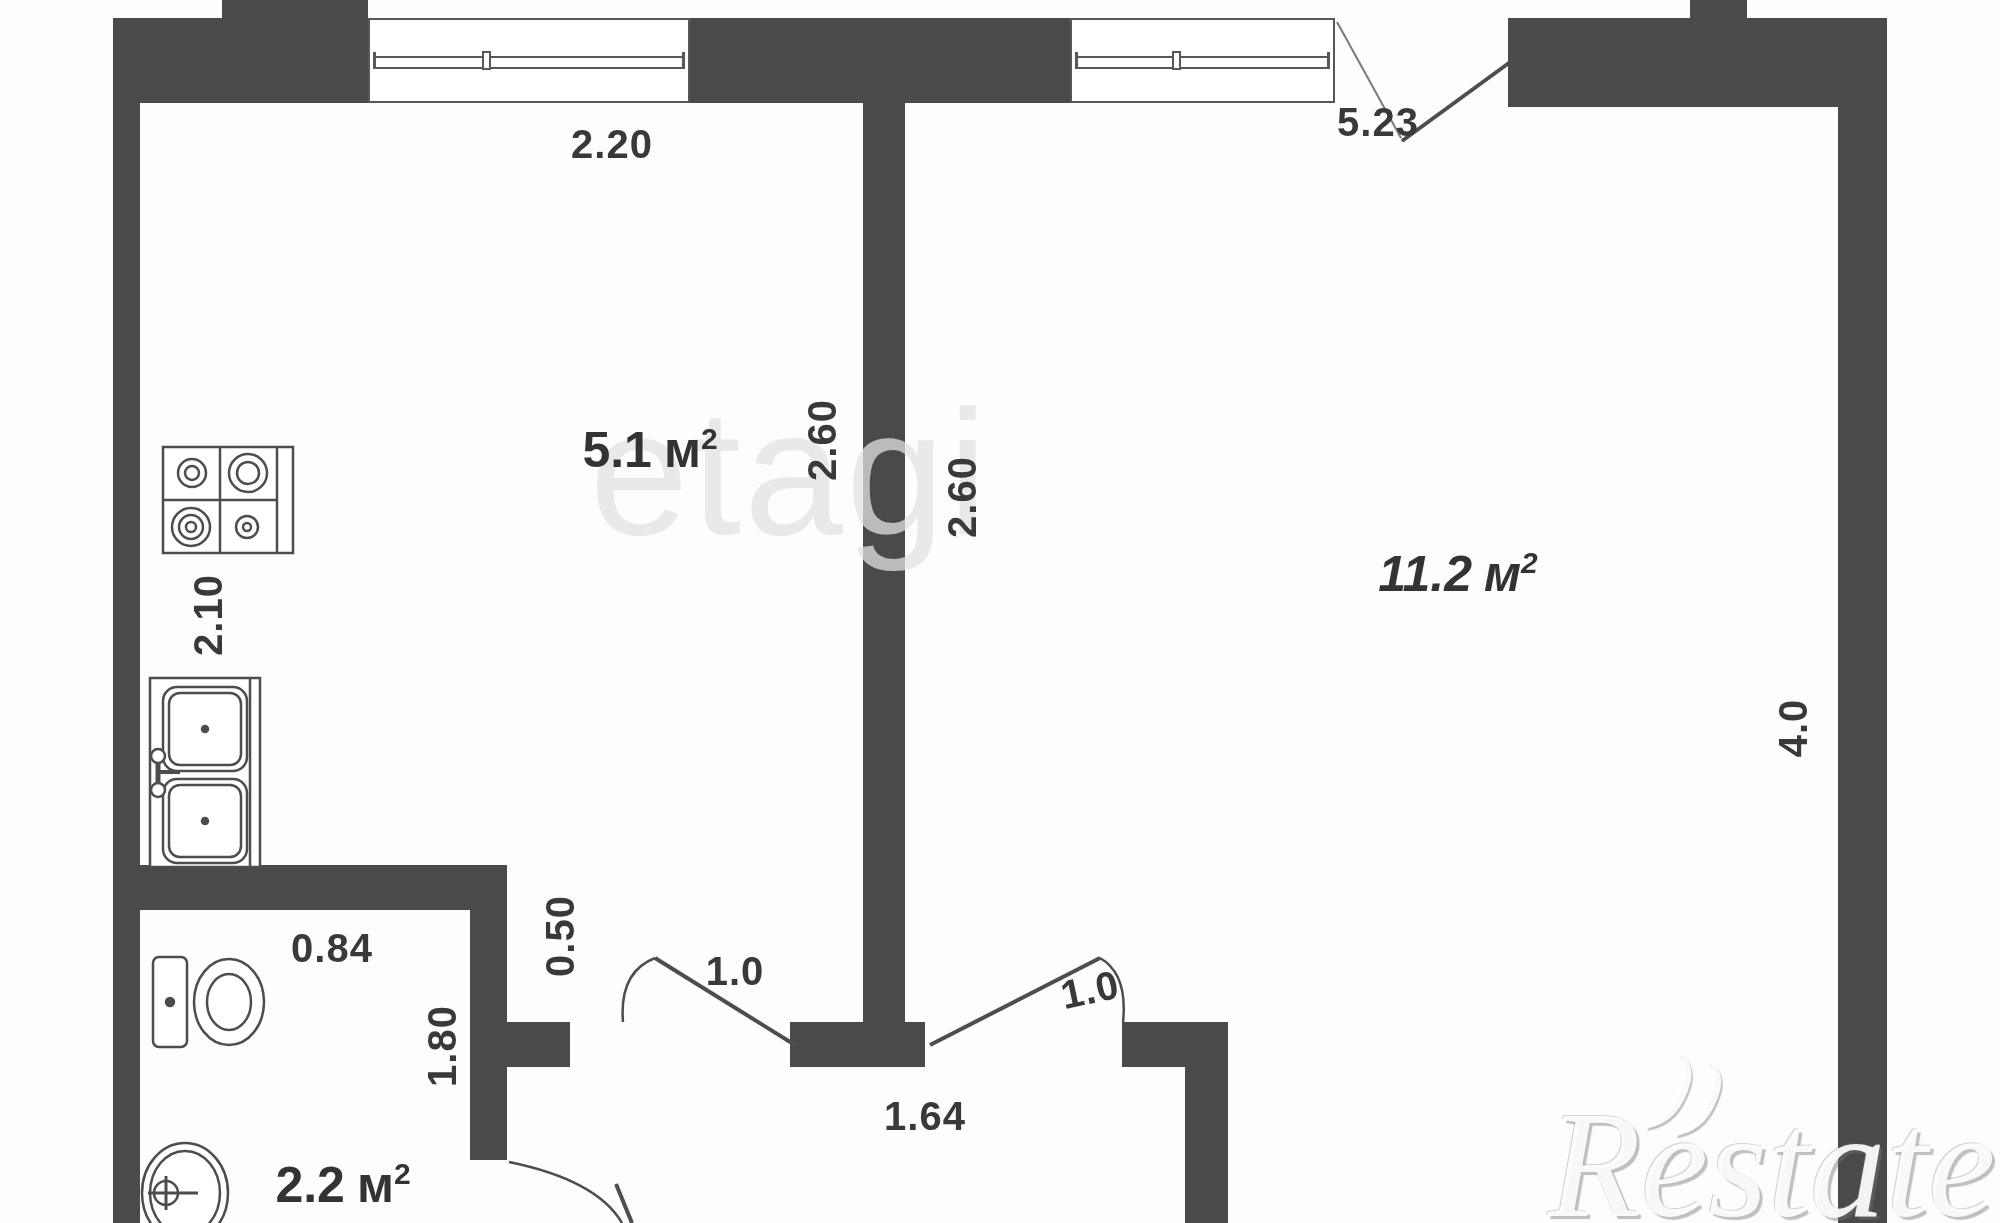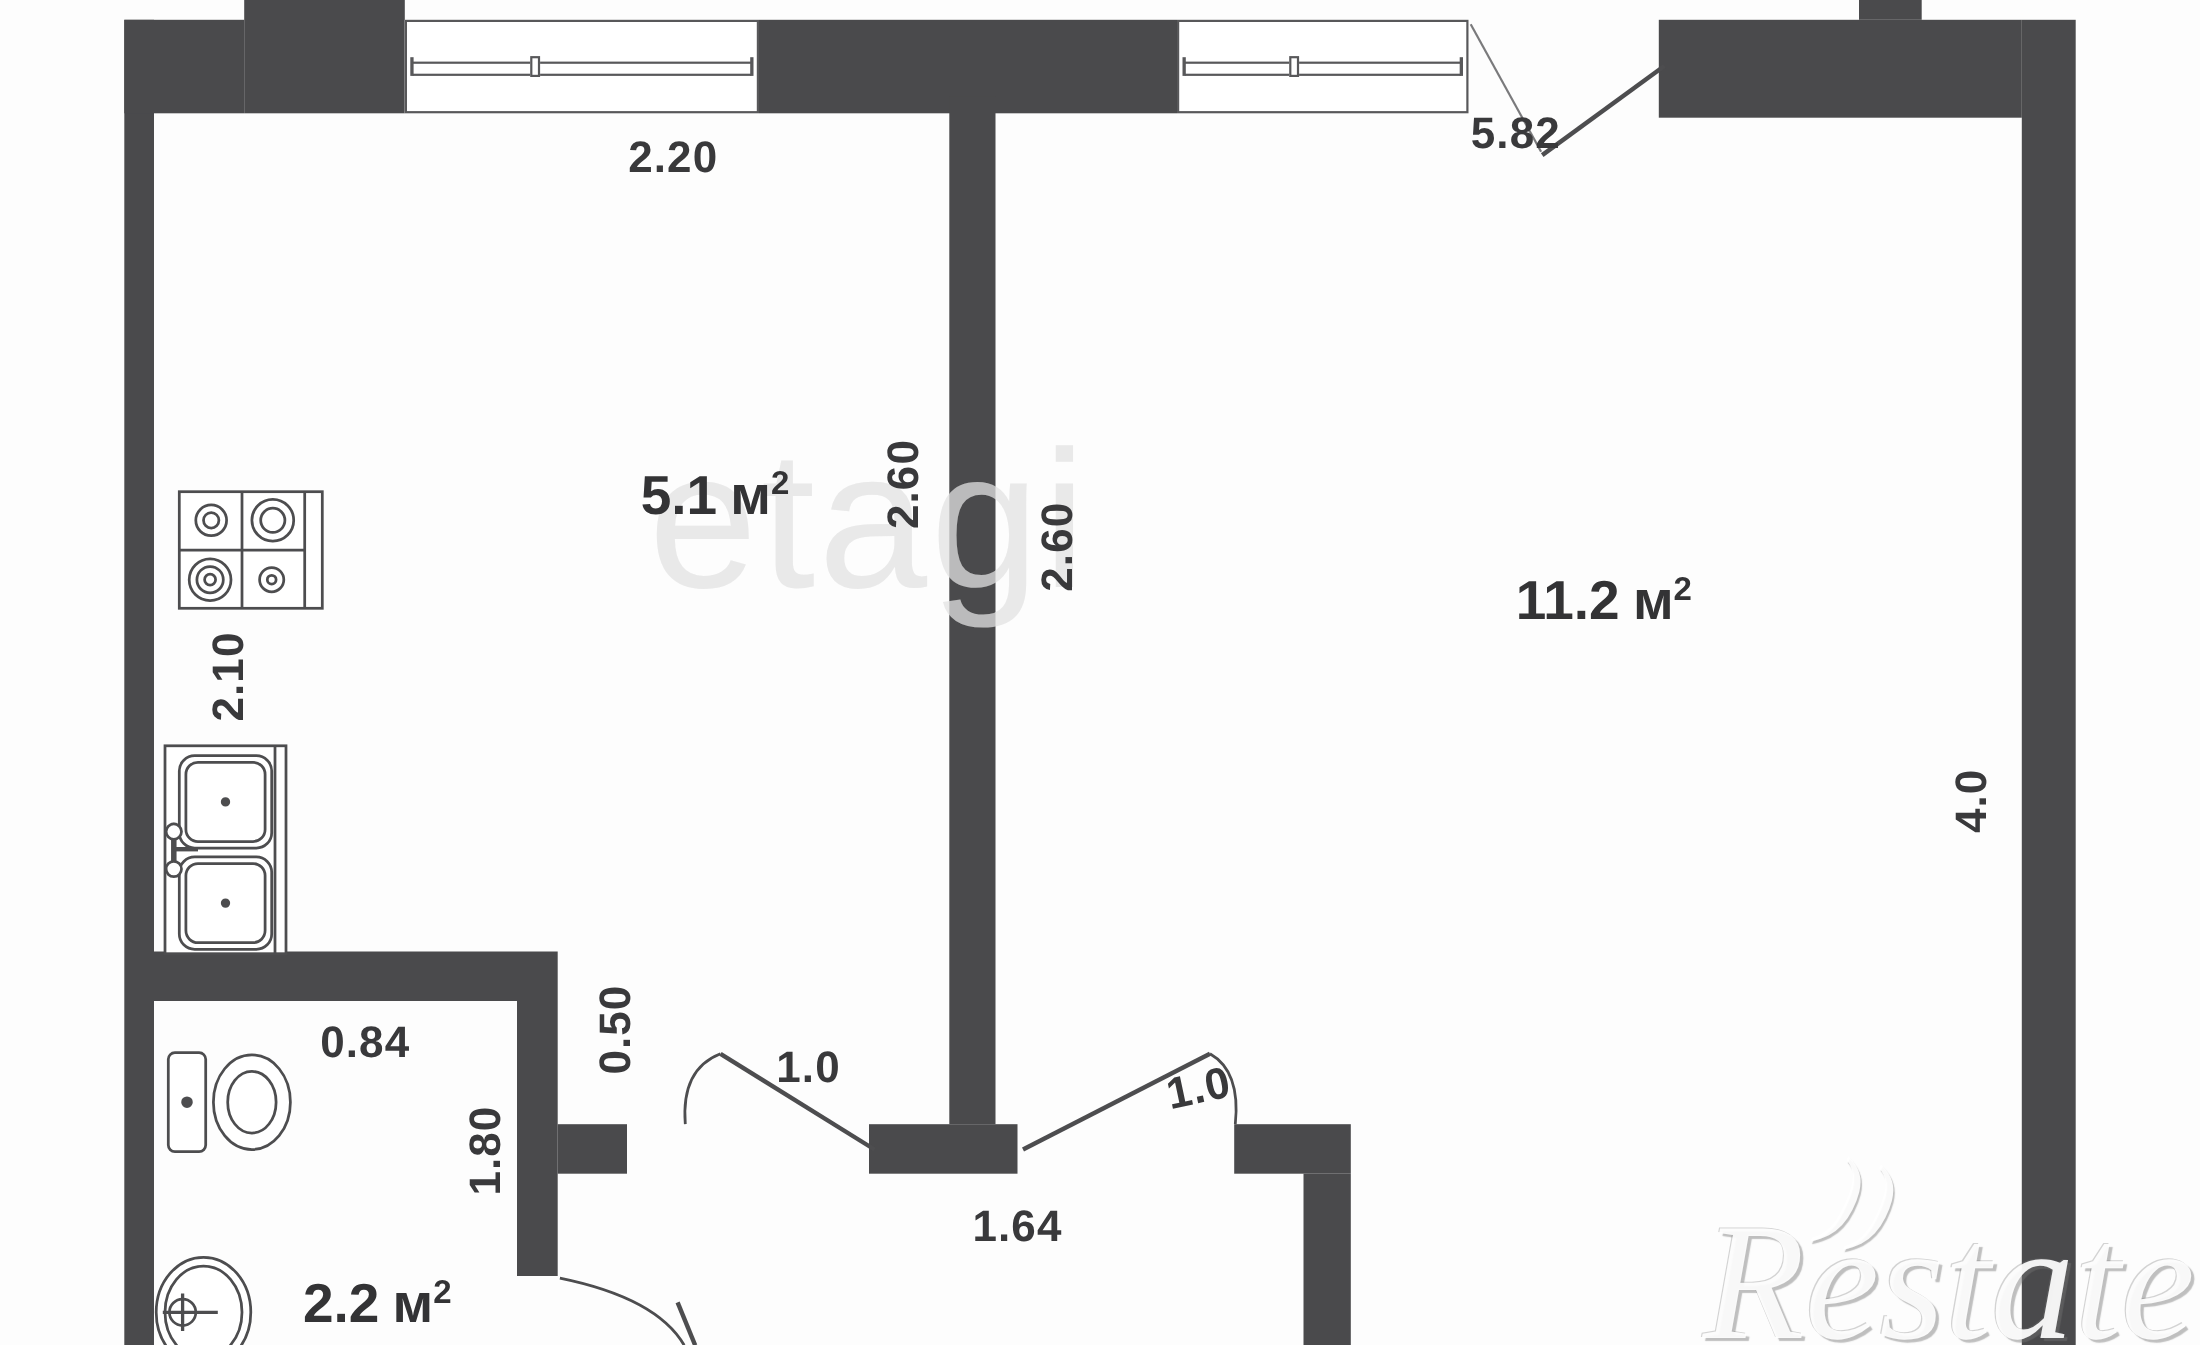--- a/index.html
+++ b/index.html
@@ -142,36 +142,36 @@
     <g stroke-width="2.5">
       <ellipse cx="185" cy="1193" rx="43" ry="50" fill="#ffffff"></ellipse>
       <ellipse cx="185" cy="1193" rx="35" ry="42"></ellipse>
       <line x1="148" y1="1193" x2="198" y2="1193" stroke-width="3"></line>
       <line x1="166" y1="1176" x2="166" y2="1210" stroke-width="3"></line>
       <circle cx="166" cy="1193" r="12"></circle>
     </g>
   </svg>
 
   <div class="dim" style="left:612px; top:144px;">2.20</div>
-  <div class="dim" style="left:1378px; top:122px;">5.82</div>
+  <div class="dim" style="left:1378px; top:122px;">5.23</div>
   <div class="dim v" style="left:822px; top:440px;">2.60</div>
   <div class="dim v" style="left:962px; top:497px;">2.60</div>
   <div class="dim v" style="left:1793px; top:728px;">4.0</div>
   <div class="dim v" style="left:208px; top:615px;">2.10</div>
   <div class="dim" style="left:332px; top:948px;">0.84</div>
   <div class="dim v" style="left:442px; top:1046px;">1.80</div>
   <div class="dim v" style="left:560px; top:936px;">0.50</div>
   <div class="dim" style="left:735px; top:971px;">1.0</div>
   <div class="dim tilt" style="left:1090px; top:990px;">1.0</div>
   <div class="dim" style="left:925px; top:1116px;">1.64</div>
 
   <div class="area" style="left:650px; top:450px;">
     <span>5.1</span><span class="u">м</span><sup>2</sup>
   </div>
-  <div class="area" style="left:1458px; top:546px;">
+  <div class="area" style="left:1458px; top:574px;font-style:italic;">
     <span>11.2</span><span class="u">м</span><sup>2</sup>
   </div>
   <div class="area" style="left:343px; top:1185px;">
     <span>2.2</span><span class="u">м</span><sup>2</sup>
   </div>
 
   <div class="wm-etagi">etagi</div>
   <div class="wm-swoosh">))</div>
   <div class="wm-restate">Restate</div>
 

